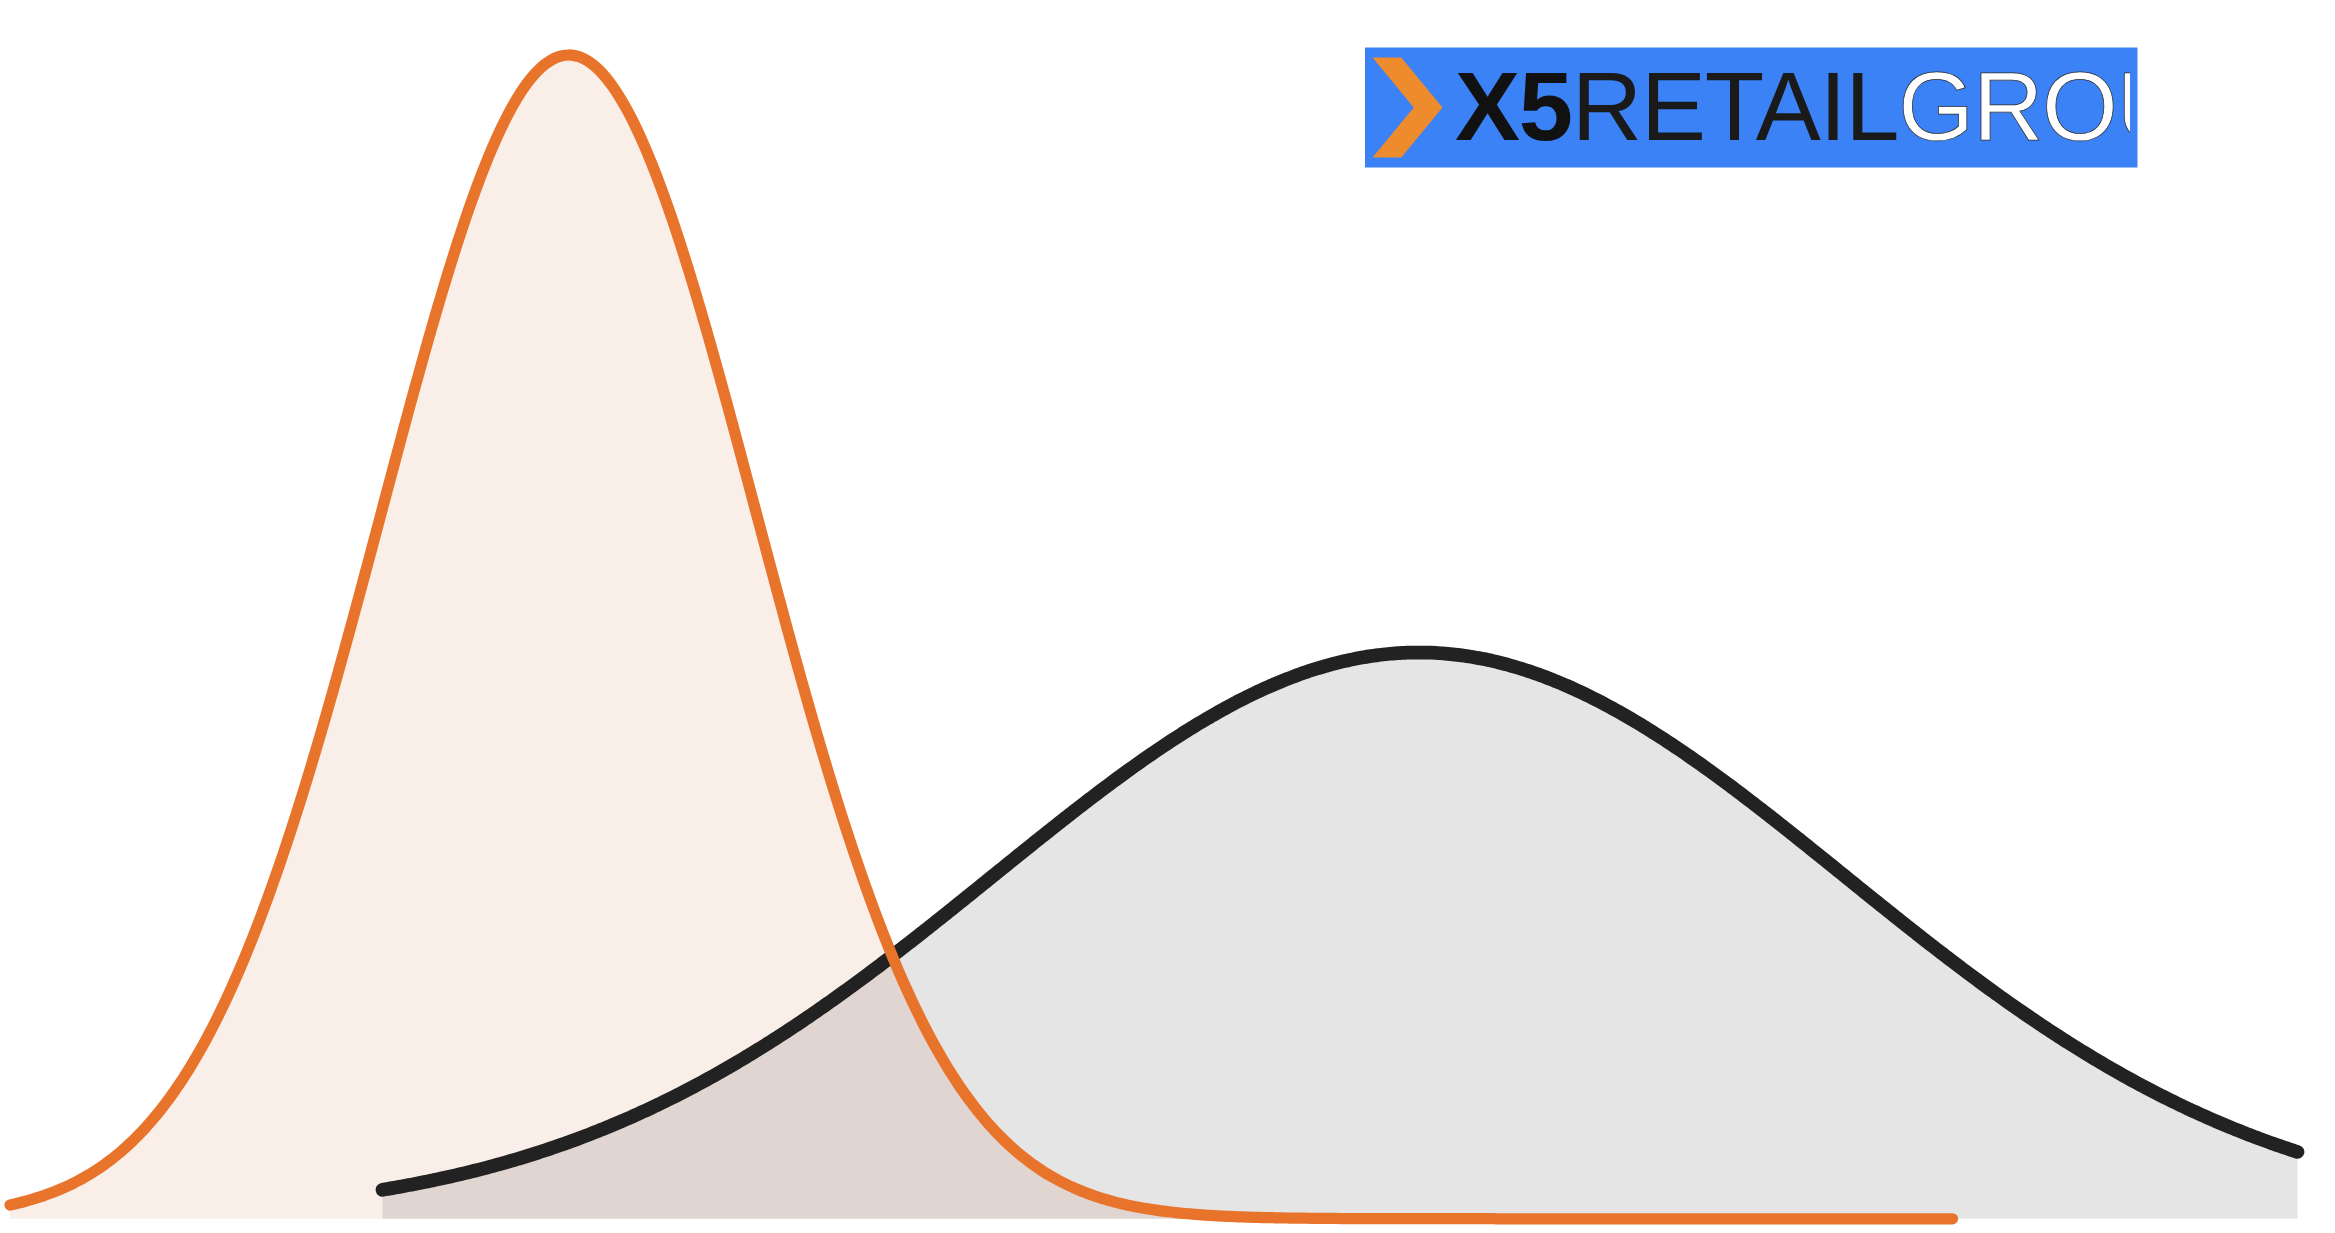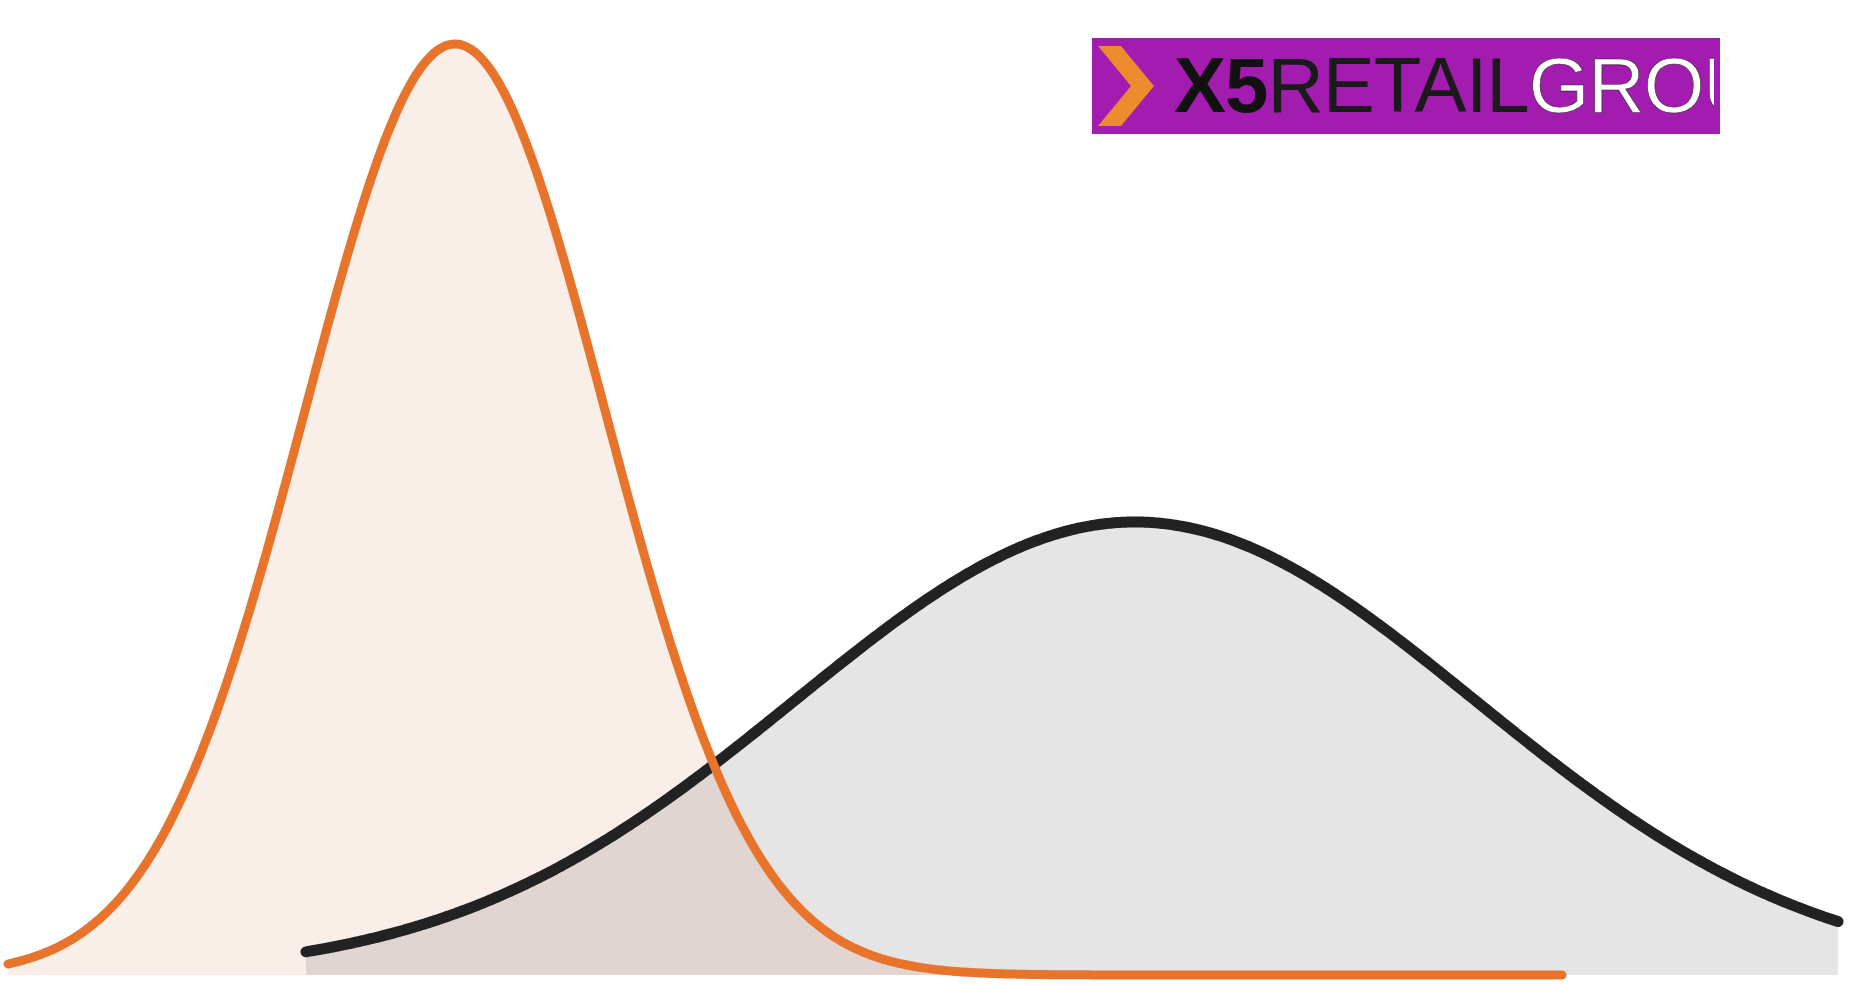--- a/index.html
+++ b/index.html
@@ -34,22 +34,22 @@
   }
 
   
   #brand-logo {
     position: absolute;
     left: 1092px;
     top: 38px;
     height: 92px;
     display: flex;
     align-items: center;
-    gap: 12px;
-    background: #a21caf;
+    gap: 2px;
+    background: #3b82f6;
     padding: 2px 6px 2px 2px;
   }
   #brand-chevron {
     display: block;
     width: 64px;
     height: 92px;
     flex: 0 0 auto;
   }
   #brand-wordmark {
     display: block;

